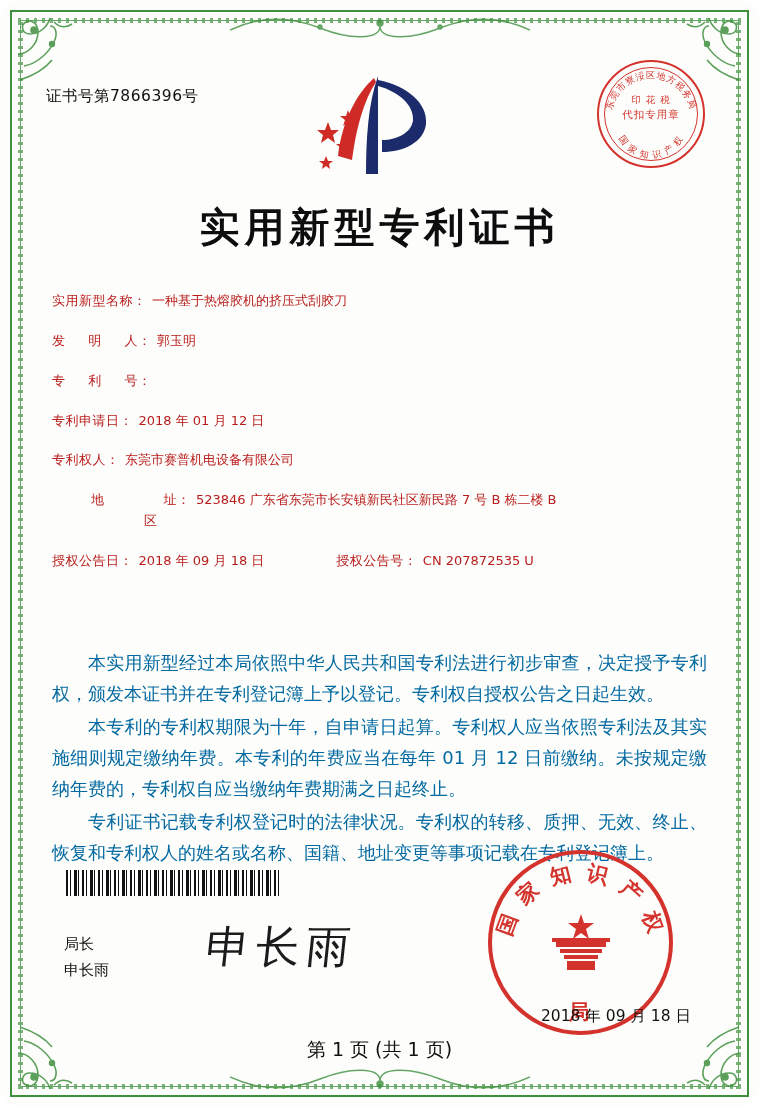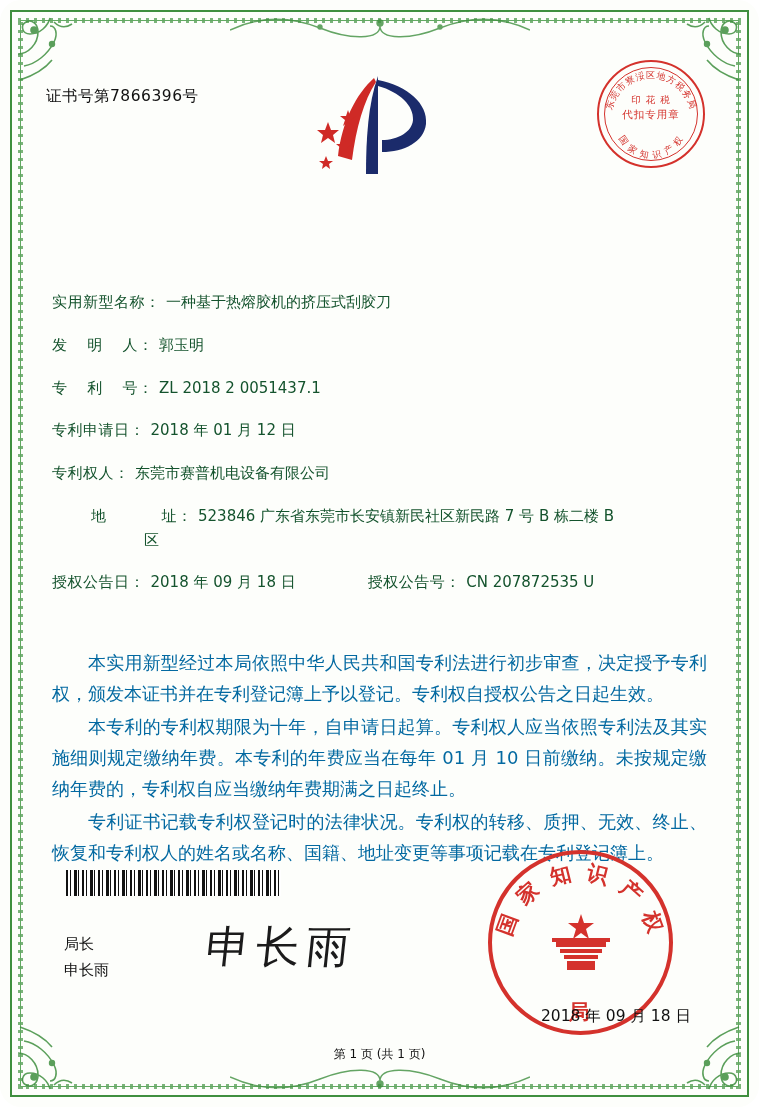--- a/index.html
+++ b/index.html
@@ -132,22 +132,22 @@
     font-size: 40px;
     font-weight: bold;
     letter-spacing: 5px;
     color: #0d0d0d;
   }
   .fields {
     position: absolute;
     left: 6px;
     right: 6px;
     top: 232px;
-    font-size: 15px;
-    color: #14532d;
+    font-size: 13px;
+    color: #b91c1c;
     line-height: 1.45;
   }
   .field-row {
     display: flex;
     align-items: flex-start;
     margin-bottom: 21px;
     white-space: nowrap;
   }
   .field-label {
     flex: 0 0 auto;
@@ -237,21 +237,21 @@
     right: 22px;
     top: 946px;
     font-size: 15.5px;
     color: #111;
   }
   .footer {
     position: absolute;
     left: 0; right: 0;
     bottom: 4px;
     text-align: center;
-    font-size: 12px;
+    font-size: 19px;
     color: #111;
   }
   .arc-label {
     font-size: 9px;
     fill: #d4322c;
     letter-spacing: 1px;
   }
   .arc-label-big {
     font-size: 21px;
     fill: #d4322c;
@@ -348,39 +348,39 @@
           <path id="arcTop" d="M 14 58 A 40 40 0 0 1 94 58"></path>
           <path id="arcBot" d="M 18 62 A 36 36 0 0 0 90 62"></path>
         </defs>
         <text class="arc-label"><textPath href="#arcTop" startOffset="50%" text-anchor="middle">东莞市寮浽区地方税务局</textPath></text>
         <text class="arc-label"><textPath href="#arcBot" startOffset="50%" text-anchor="middle">国 家 知 识 产 权</textPath></text>
       </svg>
       <div class="line l1">印 花 税</div>
       <div class="line l2">代扣专用章</div>
     </div>
 
+    <div class="title">实用新型专利证书</div>
 
     <div class="fields">
 
       <div class="field-row">
         <span class="field-label">实用新型名称</span>
         <span>：</span>
         <span class="field-value">一种基于热熔胶机的挤压式刮胶刀</span>
       </div>
 
       <div class="field-row">
         <span class="field-label spread">发明人</span>
         <span>：</span>
         <span class="field-value">郭玉明</span>
       </div>
 
       <div class="field-row">
         <span class="field-label spread">专利号</span>
         <span>：</span>
-        <span class="field-value">ZL 2018 2 0051437.1</span>
       </div>
 
       <div class="field-row">
         <span class="field-label">专利申请日</span>
         <span>：</span>
         <span class="field-value">2018 年 01 月 12 日</span>
       </div>
 
       <div class="field-row">
         <span class="field-label">专利权人</span>
@@ -404,21 +404,21 @@
         <span style="display:inline-block;width:72px;"></span>
         <span class="field-label">授权公告号</span>
         <span>：</span>
         <span class="field-value">CN 207872535 U</span>
       </div>
 
     </div>
 
     <div class="paras">
       <p>本实用新型经过本局依照中华人民共和国专利法进行初步审查，决定授予专利权，颁发本证书并在专利登记簿上予以登记。专利权自授权公告之日起生效。</p>
-      <p>本专利的专利权期限为十年，自申请日起算。专利权人应当依照专利法及其实施细则规定缴纳年费。本专利的年费应当在每年 01 月 10 日前缴纳。未按规定缴纳年费的，专利权自应当缴纳年费期满之日起终止。</p>
+      <p>本专利的专利权期限为十年，自申请日起算。专利权人应当依照专利法及其实施细则规定缴纳年费。本专利的年费应当在每年 01 月 12 日前缴纳。未按规定缴纳年费的，专利权自应当缴纳年费期满之日起终止。</p>
       <p>专利证书记载专利权登记时的法律状况。专利权的转移、质押、无效、终止、恢复和专利权人的姓名或名称、国籍、地址变更等事项记载在专利登记簿上。</p>
     </div>
 
     <div class="barcode"></div>
 
     <div class="signer">
       <div>局长</div>
       <div>申长雨</div>
     </div>
 

